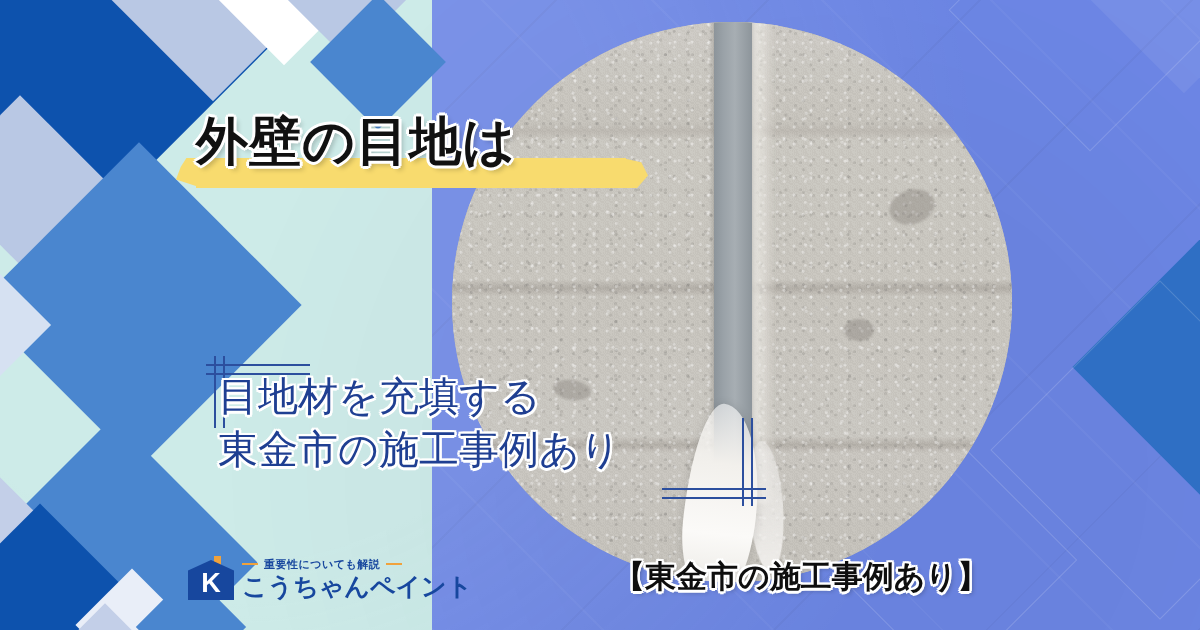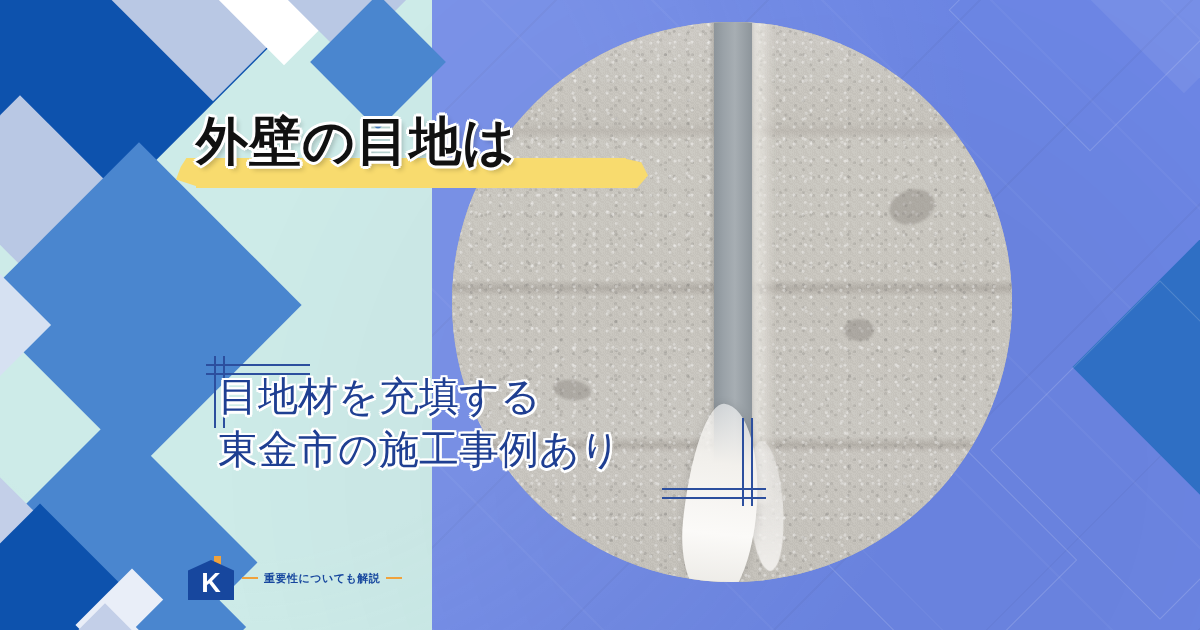--- a/index.html
+++ b/index.html
@@ -349,17 +349,19 @@
       <div class="flag"></div>
       <div class="house"></div>
       <div class="kk">K</div>
     </div>
     <div class="logo-text">
       <div class="logo-tag">
         <span class="dash"></span>
         <span>重要性についても解説</span>
         <span class="dash"></span>
       </div>
+      <div class="logo-name">こうちゃんペイント</div>
     </div>
   </div>
 
+  <div class="caption">【東金市の施工事例あり】</div>
 
 </div>
 
 </body></html>

